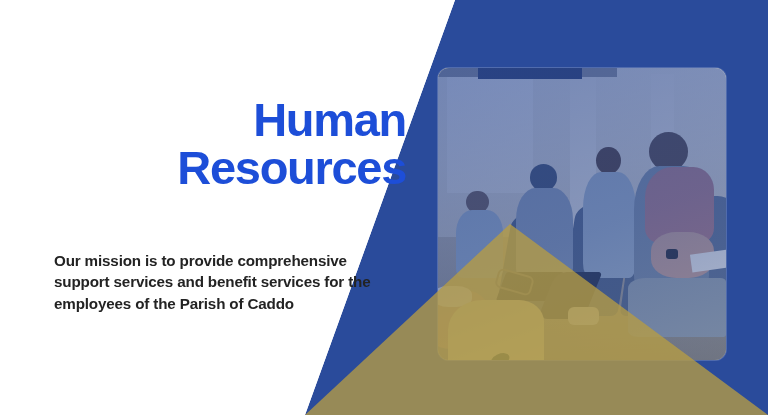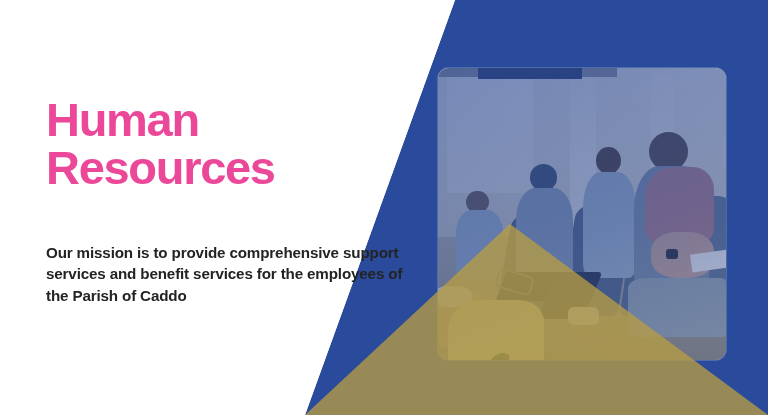--- a/index.html
+++ b/index.html
@@ -213,24 +213,25 @@
     left: 46px;
     top: 96px;
     width: 360px;
   }
   .page-title {
     margin: 0;
     font-size: 47px;
     font-weight: bold;
     letter-spacing: -1.3px;
     line-height: 1.02;
-    color: #ec4899;
+    color: #1d4ed8;
+    text-align: right;
   }
   .page-subtitle {
-    margin: 0;
+    margin: 8px;
     padding-top: 50px;
     font-size: 15.2px;
     font-weight: bold;
     line-height: 1.42;
     letter-spacing: -0.15px;
     color: #232323;
   }
 </style>
 </head>
 <body>

